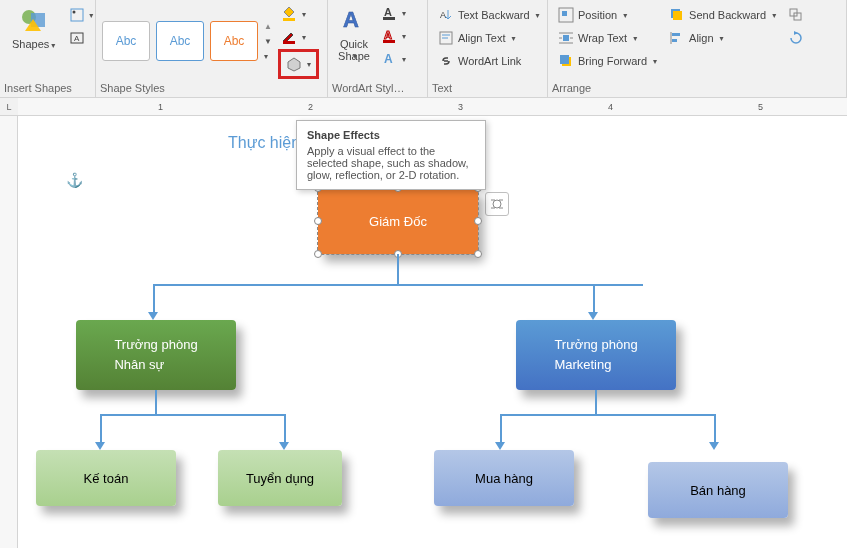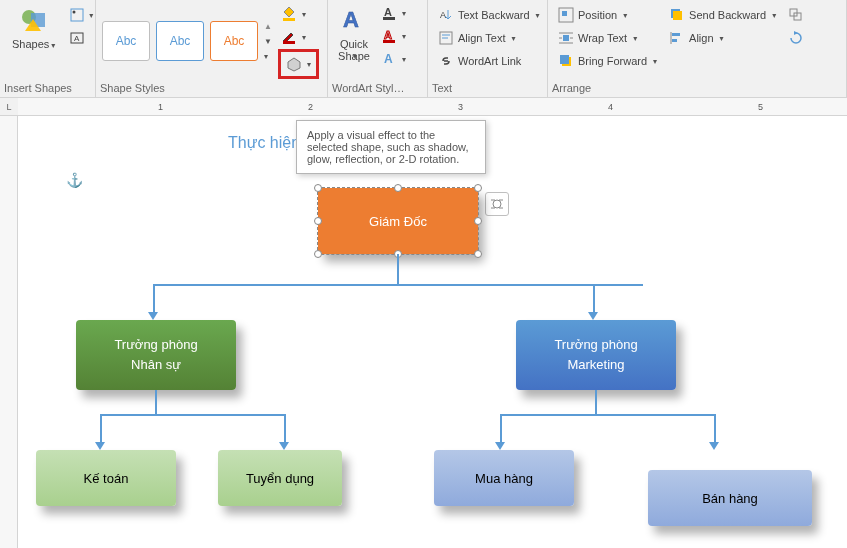--- a/index.html
+++ b/index.html
@@ -34,21 +34,21 @@
 .ruler-corner { width:18px; height:18px; background:#f1f1f1; border-bottom:1px solid #d4d4d4; position:absolute; left:0; top:98px; display:flex; align-items:center; justify-content:center; font-size:9px; color:#666;}
 
 .doc-area { position: absolute; left: 18px; top: 116px; right: 0; bottom: 0; background: #fff; }
 .doc-title { color: #5b9bd5; font-size: 16px; position: absolute; left: 210px; top: 18px; }
 .anchor { position: absolute; left: 48px; top: 56px; color: #5b9bd5; font-size: 14px; }
 
 .tooltip { position: absolute; left: 278px; top: 4px; width: 190px; background: #fff; border: 1px solid #b5b5b5; box-shadow: 2px 2px 6px rgba(0,0,0,0.2); padding: 8px 10px; z-index: 50; font-size: 11px; color: #555; }
 .tooltip .tt-title { font-weight: bold; color: #444; margin-bottom: 4px; font-size: 11px;}
 .layout-options { position: absolute; left: 467px; top: 76px; width: 24px; height: 24px; border: 1px solid #bfbfbf; border-radius: 3px; background: #fff; display:flex; align-items:center; justify-content:center; }
 
-.node { position: absolute; border-radius: 4px; display: flex; align-items: center; justify-content: center; color: #fff; font-size: 13px; text-align: center; box-shadow: 6px 8px 10px rgba(0,0,0,0.3); }
+.node { position: absolute; border-radius: 4px; display: flex; align-items: center; justify-content: center; color: #fff; font-size: 13px; box-shadow: 6px 8px 10px rgba(0,0,0,0.3); }
 .node.sel { outline: 1px dashed #888; }
 .handle { width:8px; height:8px; background:#fff; border:1px solid #888; border-radius:50%; position:absolute;}
 .conn { position: absolute; background: #5b9bd5; }
 .arrow-down { width:0;height:0;border-left:5px solid transparent;border-right:5px solid transparent;border-top:8px solid #5b9bd5; position:absolute;}
 
 .ruler-tick{position:absolute;top:0;height:18px;display:flex;align-items:center;justify-content:center;font-size:9px;color:#555;}
 </style>
 </head>
 <body>
 
@@ -277,20 +277,21 @@
   <div class="ruler-tick" style="left:590px">4</div>
   <div class="ruler-tick" style="left:740px">5</div>
 </div>
 <div class="ruler-v"></div>
 
 <div class="doc-area">
   <div class="doc-title">Thực hiện</div>
   <div class="anchor">⚓</div>
 
   <div class="tooltip">
+    <div class="tt-title">Shape Effects</div>
     <div>Apply a visual effect to the selected shape, such as shadow, glow, reflection, or 2-D rotation.</div>
   </div>
 
   <div class="layout-options">
     <svg width="16" height="16">
         <path d="M4 8 A4 4 0 1 1 12 8 A4 4 0 1 1 4 8" fill="none" stroke="#888"></path>
         <line x1="2" y1="4" x2="6" y2="4" stroke="#888"></line>
         <line x1="10" y1="4" x2="14" y2="4" stroke="#888"></line>
         <line x1="2" y1="12" x2="6" y2="12" stroke="#888"></line>
         <line x1="10" y1="12" x2="14" y2="12" stroke="#888"></line>
@@ -342,17 +343,17 @@
 
   <div class="node" style="left:18px;top:334px;width:140px;height:56px;background:linear-gradient(#c5e0b4,#a9d08e);color:#000">
     <span>Kế toán</span>
   </div>
   <div class="node" style="left:200px;top:334px;width:124px;height:56px;background:linear-gradient(#c5e0b4,#a9d08e);color:#000">
     <span>Tuyển dụng</span>
   </div>
   <div class="node" style="left:416px;top:334px;width:140px;height:56px;background:linear-gradient(#b4c7e7,#8faadc);color:#000">
     <span>Mua hàng</span>
   </div>
-  <div class="node" style="left:630px;top:354px;width:164px;height:56px;background:linear-gradient(#b4c7e7,#8faadc);color:#000">
+  <div class="node" style="left:630px;top:346px;width:140px;height:56px;background:linear-gradient(#b4c7e7,#8faadc);color:#000">
     <span>Bán hàng</span>
   </div>
 
 </div>
 
 </body></html>

